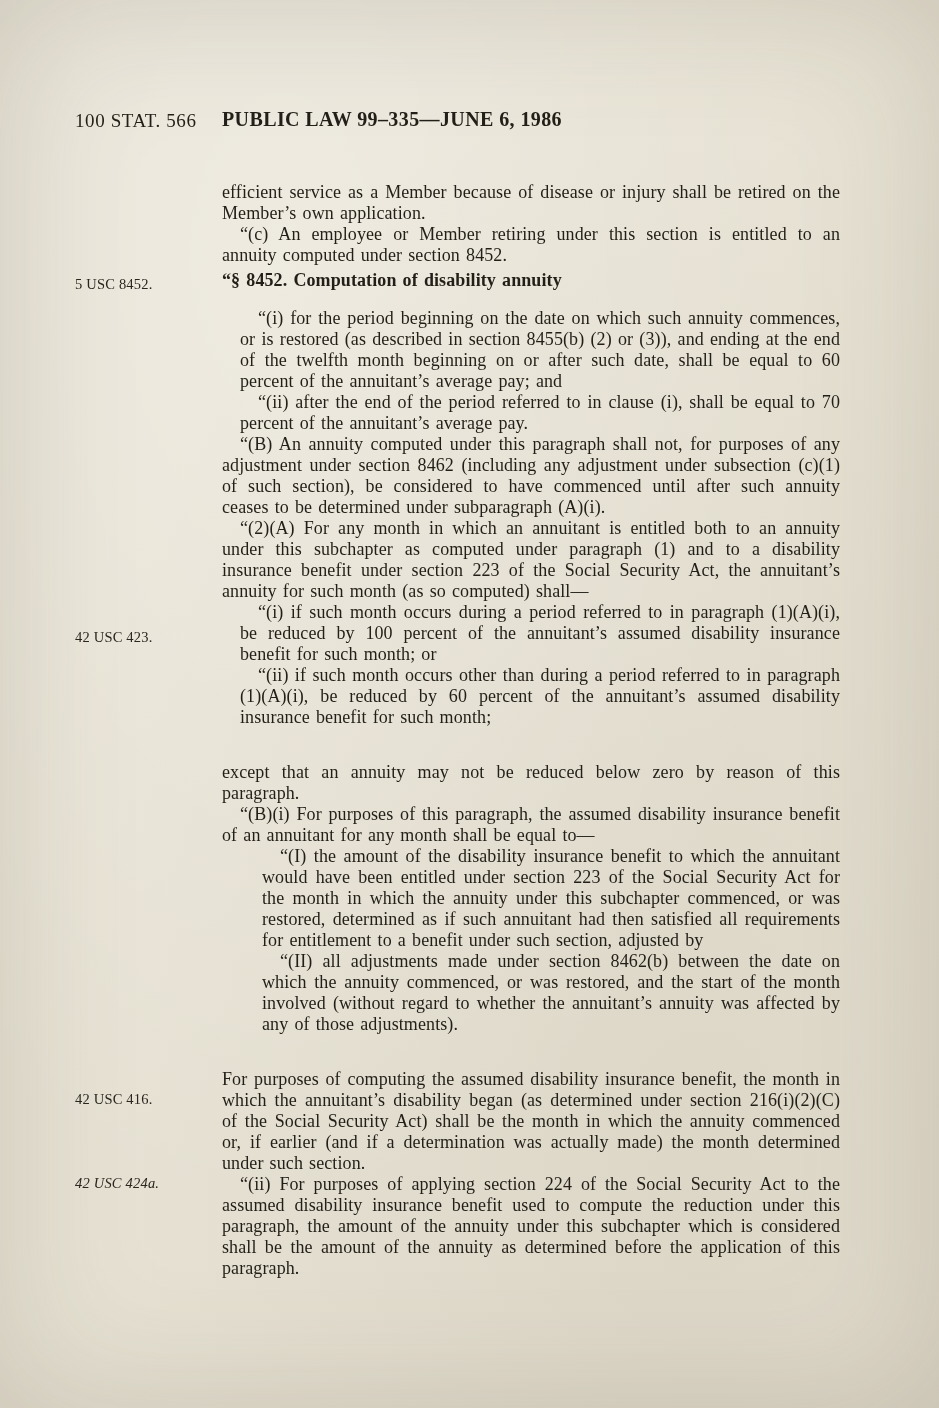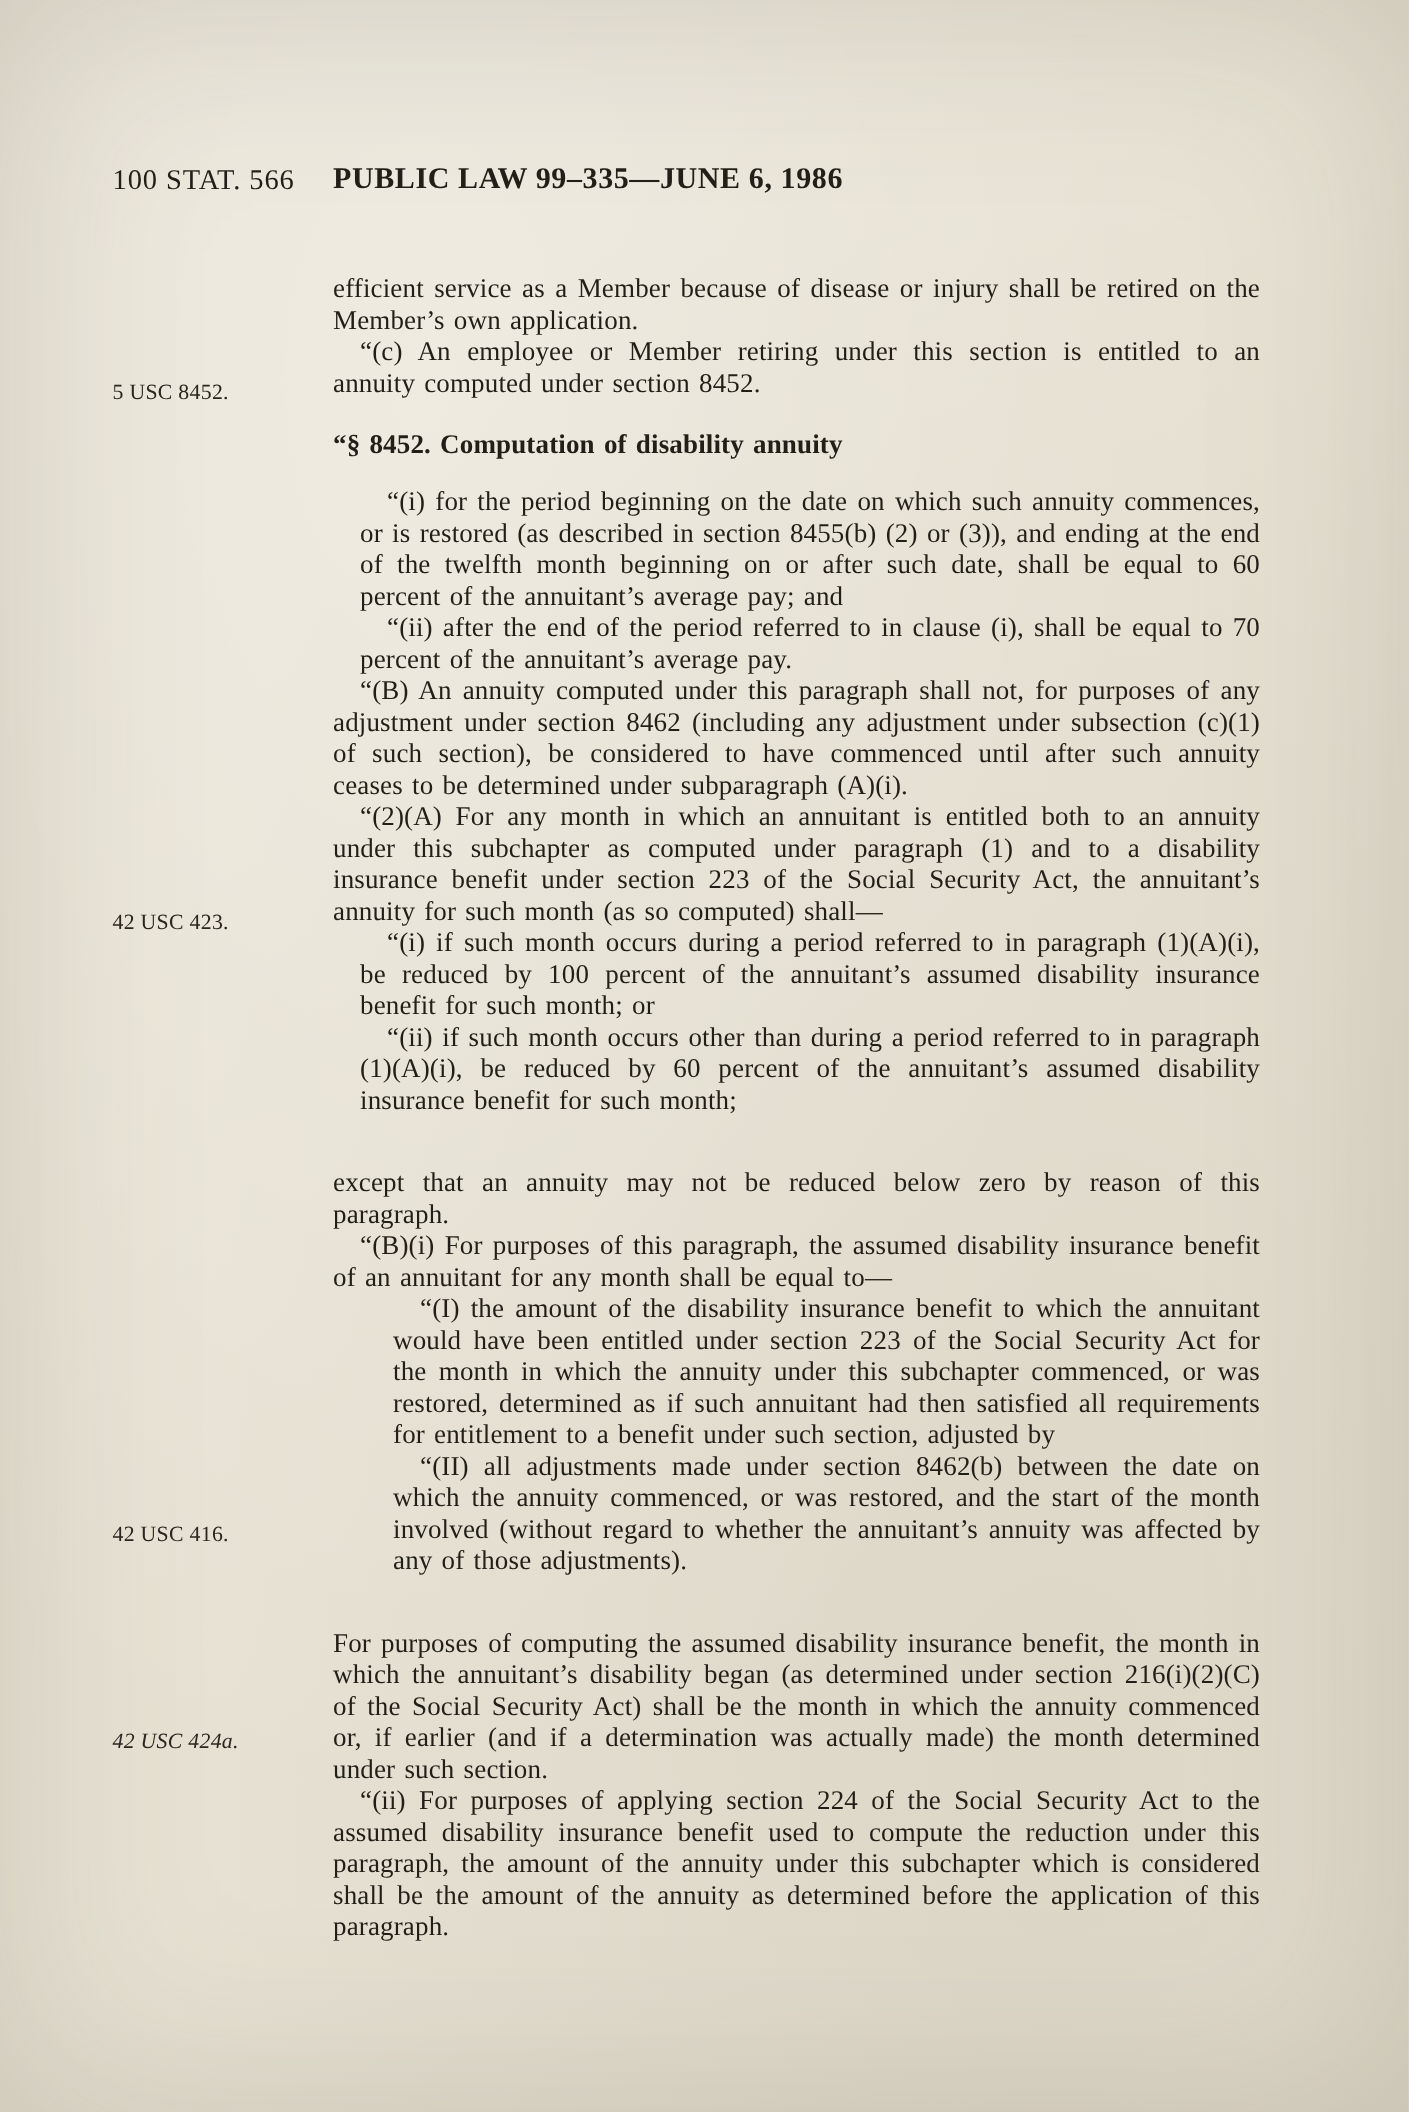--- a/index.html
+++ b/index.html
@@ -63,47 +63,48 @@
     margin-left: 18px;
     text-indent: 18px;
   }
   .para.subclause {
     margin-left: 40px;
     text-indent: 18px;
   }
   .para.heading {
     font-weight: bold;
     text-indent: 0;
-    margin-top: 20px;
+    margin-top: 4px;
     margin-bottom: 17px;
   }
   .margin-notes {
     position: absolute;
     inset: 0;
     pointer-events: none;
   }
   .margin-note {
     position: absolute;
     left: 75px;
     font-size: 14.5px;
     letter-spacing: 0.2px;
     color: #2a261f;
     white-space: nowrap;
+    margin-top: 22px;
   }
 </style>
 </head>
 <body>
 
 <div class="page">
   <div class="header-stat">100 STAT. 566</div>
   <div class="header-title">PUBLIC LAW 99–335—JUNE 6, 1986</div>
   <div id="margin-notes" class="margin-notes">
       <div class="margin-note" style="top: 254px;">5 USC 8452.</div>
       <div class="margin-note" style="top: 607px;">42 USC 423.</div>
-      <div class="margin-note" style="top: 1015px;">42 USC 416.</div>
+      <div class="margin-note" style="top: 1069px;">42 USC 416.</div>
       <div class="margin-note" style="top: 1153px; font-style: italic;">42 USC 424a.</div>
     </div>
   <main id="body-column" class="text-column">
       <p class="para flush">efficient service as a Member because of disease or injury shall be retired on the Member’s own application.</p>
       <p class="para indent">“(c) An employee or Member retiring under this section is entitled to an annuity computed under section 8452.</p>
       <p class="para heading">“§ 8452. Computation of disability annuity</p>
       <p class="para clause">“(i) for the period beginning on the date on which such annuity commences, or is restored (as described in section 8455(b) (2) or (3)), and ending at the end of the twelfth month beginning on or after such date, shall be equal to 60 percent of the annuitant’s average pay; and</p>
       <p class="para clause">“(ii) after the end of the period referred to in clause (i), shall be equal to 70 percent of the annuitant’s average pay.</p>
       <p class="para indent">“(B) An annuity computed under this paragraph shall not, for purposes of any adjustment under section 8462 (including any adjustment under subsection (c)(1) of such section), be considered to have commenced until after such annuity ceases to be determined under subparagraph (A)(i).</p>
       <p class="para indent">“(2)(A) For any month in which an annuitant is entitled both to an annuity under this subchapter as computed under paragraph (1) and to a disability insurance benefit under section 223 of the Social Security Act, the annuitant’s annuity for such month (as so computed) shall—</p>

